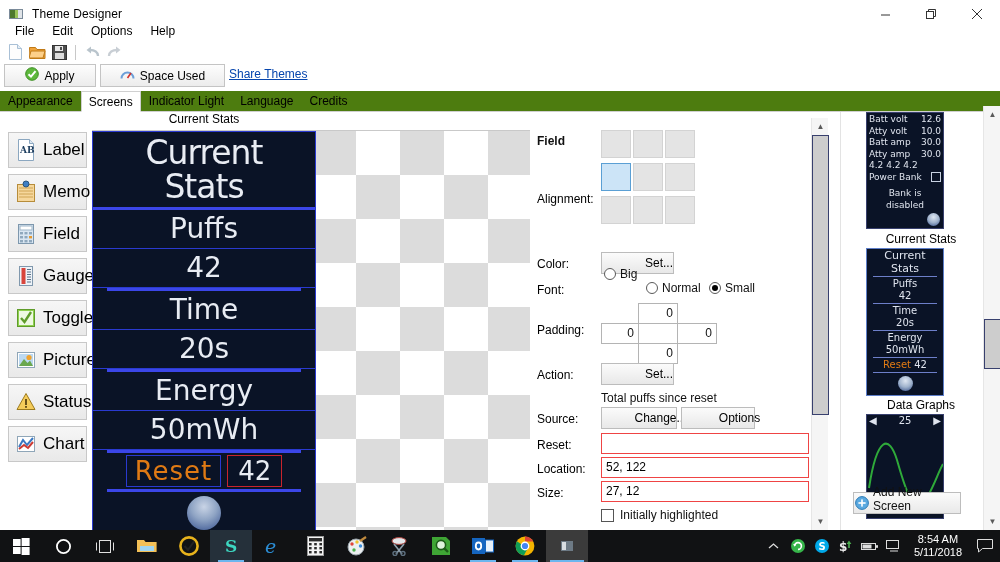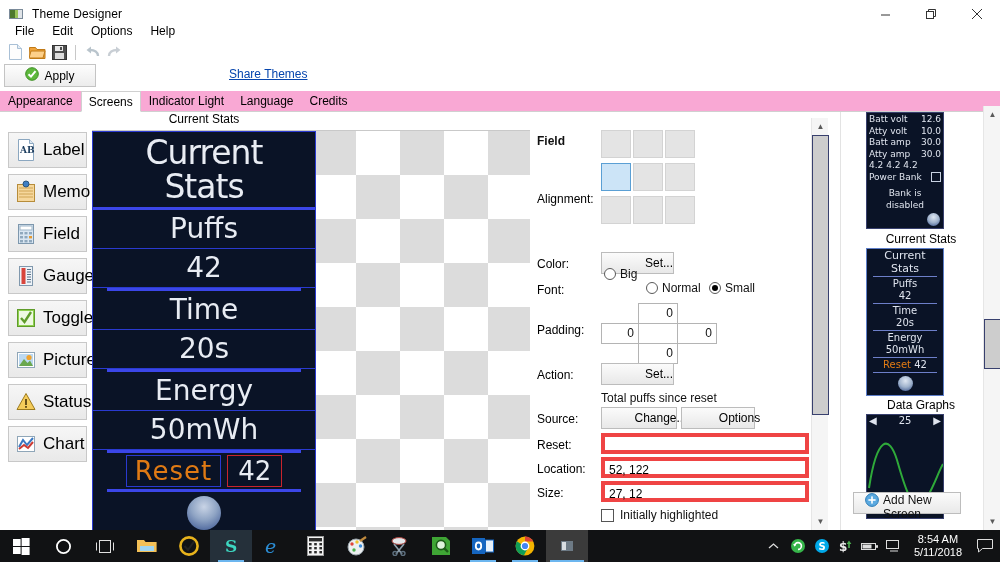--- a/index.html
+++ b/index.html
@@ -72,21 +72,21 @@
   #space-btn { left: 100px; width: 125px; }
   .link {
     position: absolute; left: 229px; top: 3px;
     color: #0645ad; text-decoration: underline; font-size: 12px;
   }
 
   
   .tabstrip {
     position: absolute; left: 0; top: 91px; width: 1000px; height: 21px;
     border-bottom: 1px solid #d0d0d0;
-    background: #f9a8d4;
+    background: #4d7c0f;
     display: flex; align-items: flex-end;
   }
   .tab {
     height: 20px; padding: 0 7px; font-size: 12px; color: #000;
     display: flex; align-items: center;
     border: 1px solid transparent;
     background: transparent;
   }
   .tab.active {
     background: #ffffff; border: 1px solid #d0d0d0; border-bottom-color: #ffffff;
@@ -178,21 +178,21 @@
   }
   .radio.on::after {
     content: ""; position: absolute; left: 2px; top: 2px; width: 6px; height: 6px;
     border-radius: 50%; background: #000;
   }
   .numbox {
     position: absolute; border: 1px solid #b4b4b4; background: #fff;
     font-size: 12px; text-align: right; padding-right: 4px; line-height: 19px; height: 21px;
   }
   .txtbox {
-    position: absolute; border: 4px solid #ef4444; background: #fff;
+    position: absolute; border: 1px solid #ef4444; background: #fff;
     font-size: 12px; padding-left: 4px; line-height: 19px; height: 21px; color: #000;
   }
   .srctext { position: absolute; left: 67px; font-size: 12px; }
   .chk-wrap { position: absolute; display: flex; align-items: center; gap: 6px; font-size: 12px; }
   .chkbox { width: 13px; height: 13px; border: 1px solid #555; background: #fff; flex: none; }
 
   
   .vscroll {
     position: absolute; width: 17px; background: #f5f5f5;
     border-left: 1px solid #e6e6e6;
@@ -206,21 +206,21 @@
   
   .screenlist { position: absolute; left: 840px; top: 0; width: 160px; height: 418px; background: #ffffff; border-left: 1px solid #e3e3e3; }
   .thumb-cap { text-align: center; font-size: 12px; color: #000; }
   .thumb {
     background: #0a1326; border: 1px solid #38406e; color: #dfe4ee;
     font-family: "DejaVu Sans", sans-serif; position: relative; overflow: hidden;
   }
   .addbtn {
     position: absolute; left: 852px; top: 492px; width: 108px; height: 22px;
     background: linear-gradient(#fbfbfb,#e9e9e9); border: 1px solid #bdbdbd;
-    display: flex; align-items: flex-start; gap: 4px; padding-left: 11px; font-size: 12px;
+    display: flex; align-items: flex-end; gap: 4px; padding-left: 1px; font-size: 12px;
   }
 
   
   .taskbar {
     position: absolute; left: 0; top: 530px; width: 1000px; height: 32px;
     background: #111214;
     display: flex; align-items: center;
   }
   .tb-item { width: 42px; height: 32px; display: flex; align-items: center; justify-content: center; position: relative; }
   .tb-item.active { background: #3b3b3b; }
@@ -312,20 +312,29 @@
 
   <div class="actionbar">
     <div class="btn3d" id="apply-btn">
       <span>
         <svg width="14" height="14" viewBox="0 0 14 14">
           <circle cx="7" cy="7" r="6.3" fill="#5db83c" stroke="#3d8f22"></circle>
           <polyline points="3.5,7.2 6,9.6 10.5,4.2" fill="none" stroke="#fff" stroke-width="2"></polyline>
         </svg>
       </span>
       <span>Apply</span>
+    </div>
+    <div class="btn3d" id="space-btn">
+      <span>
+        <svg width="15" height="13" viewBox="0 0 15 13">
+          <path d="M1.5 10.5 A6 6 0 0 1 13.5 10.5" fill="none" stroke="#6c9fd8" stroke-width="2"></path>
+          <line x1="7.5" y1="10" x2="11" y2="5" stroke="#d3322b" stroke-width="1.6"></line>
+        </svg>
+      </span>
+      <span>Space Used</span>
     </div>
     <a class="link">Share Themes</a>
   </div>
 
   <div class="tabstrip">
     <div class="tab">Appearance</div>
     <div class="tab active">Screens</div>
     <div class="tab">Indicator Light</div>
     <div class="tab">Language</div>
     <div class="tab">Credits</div>

